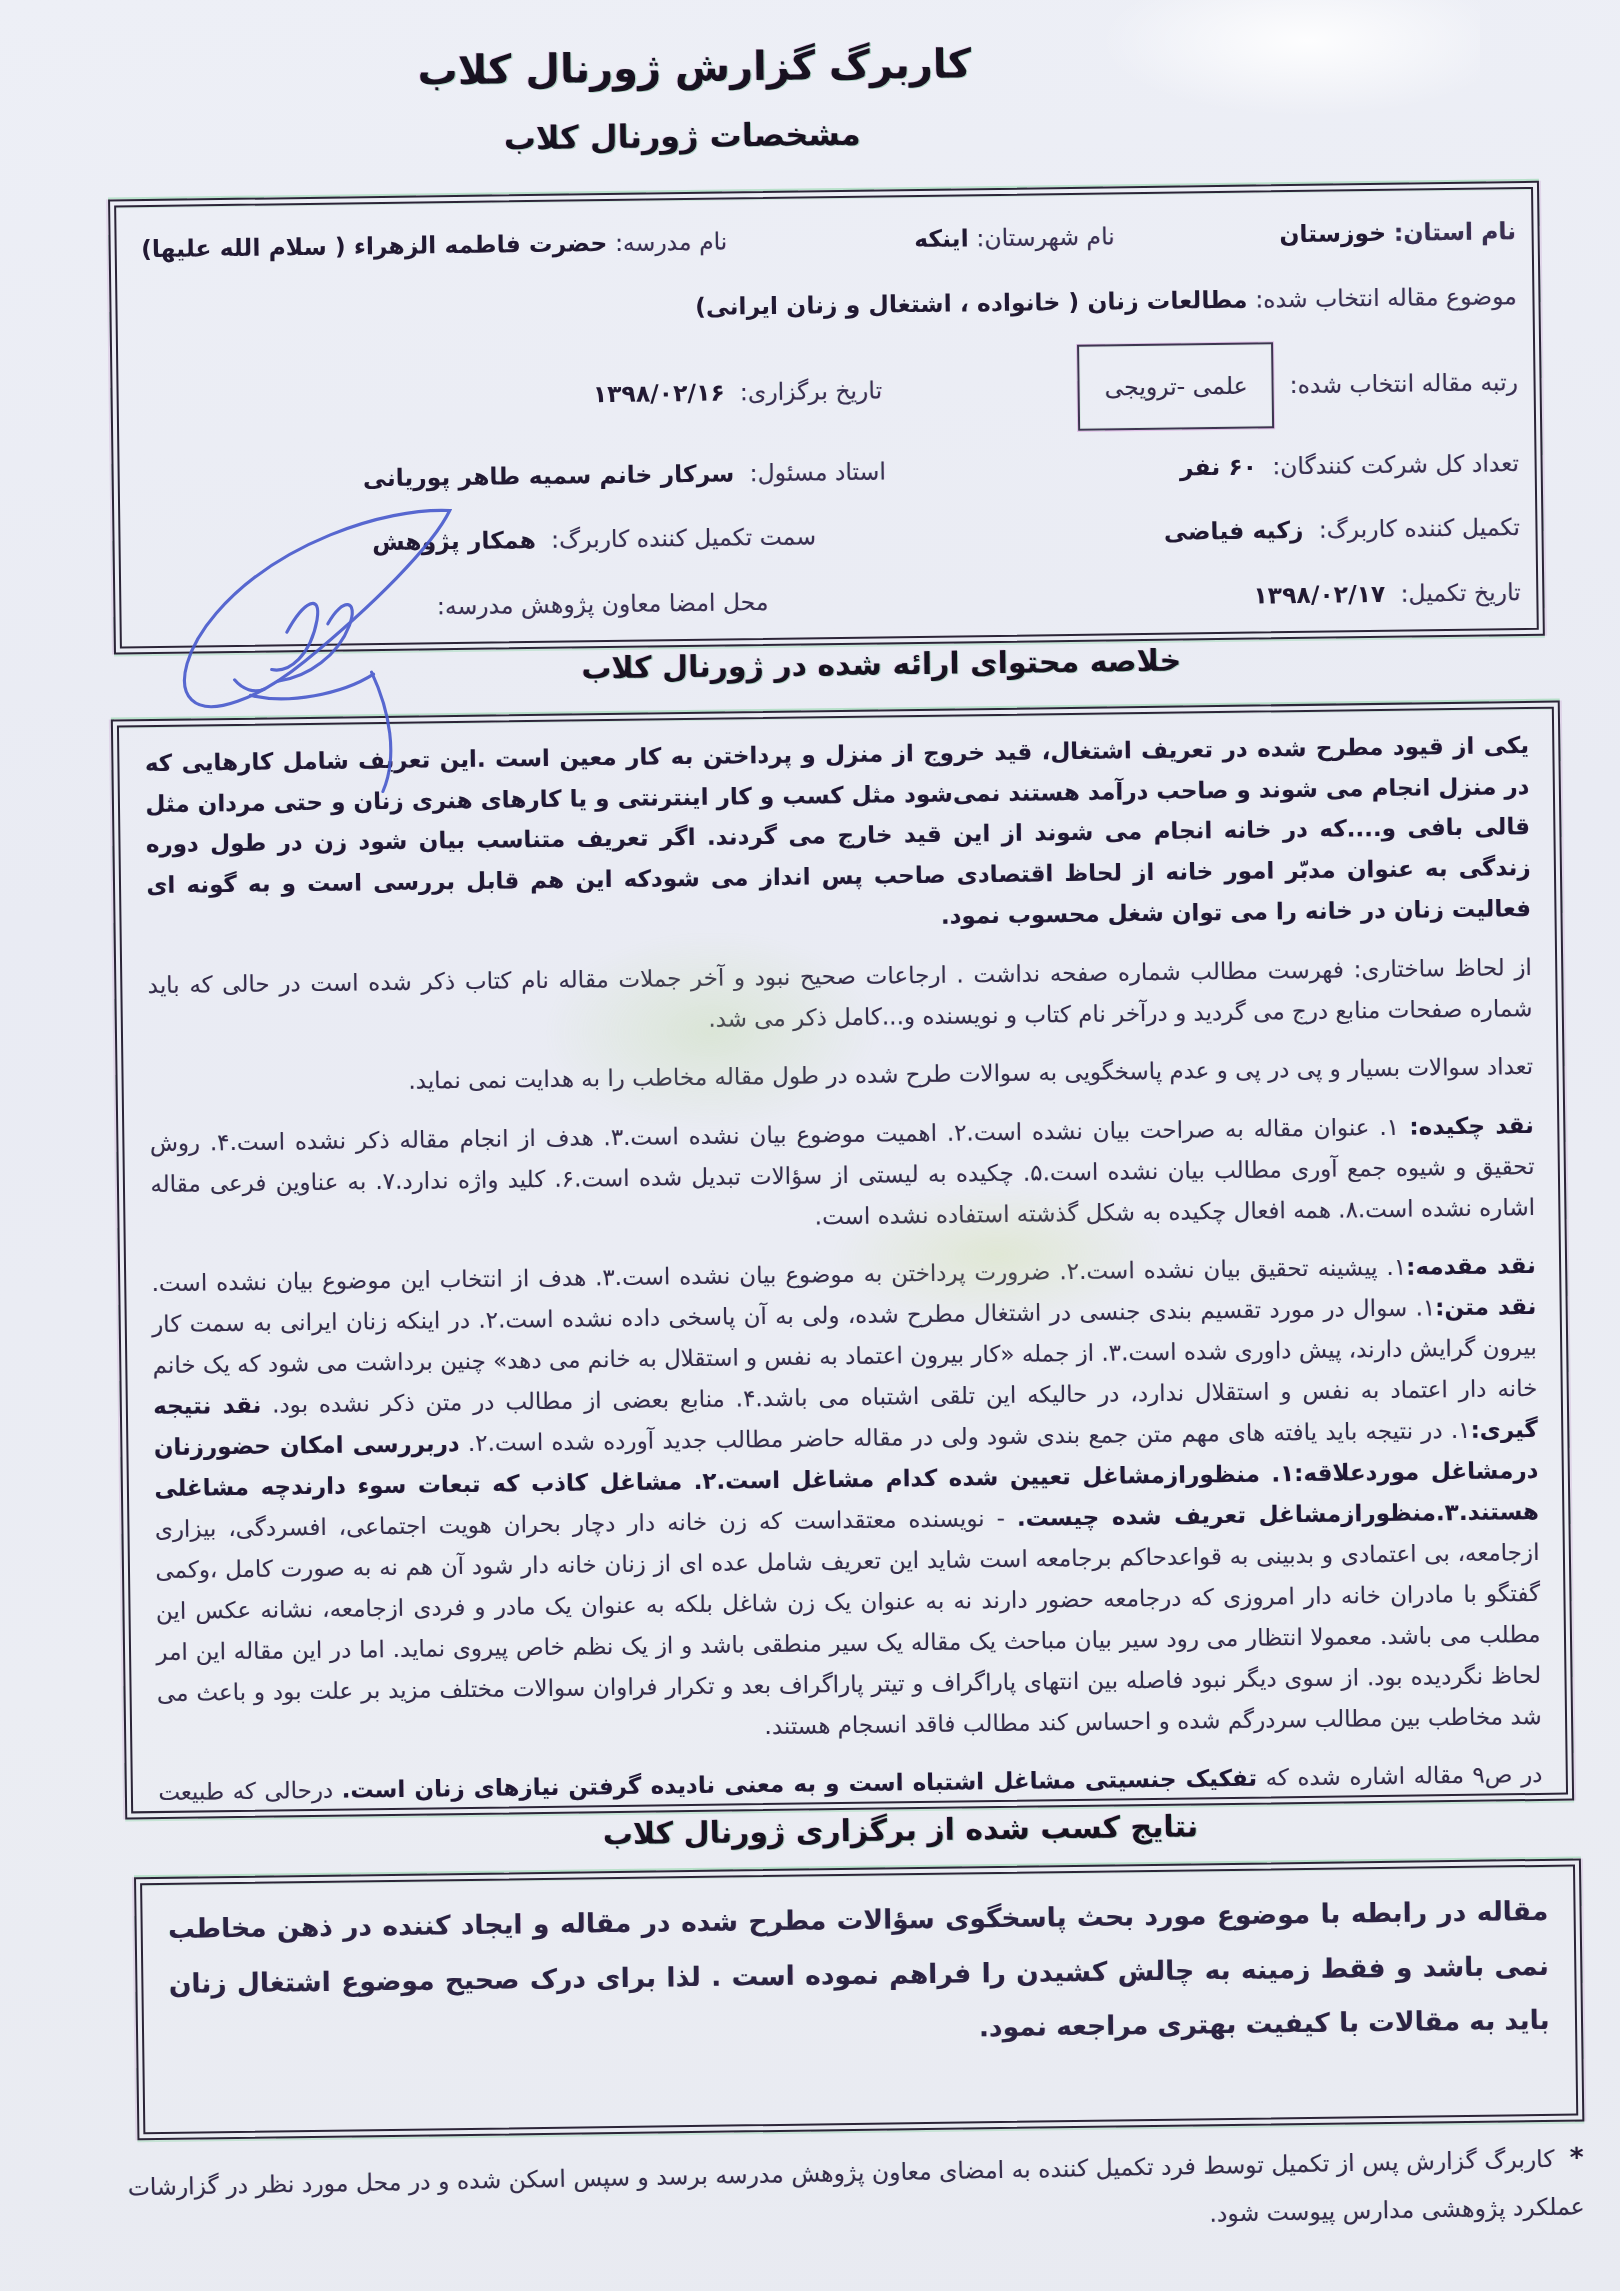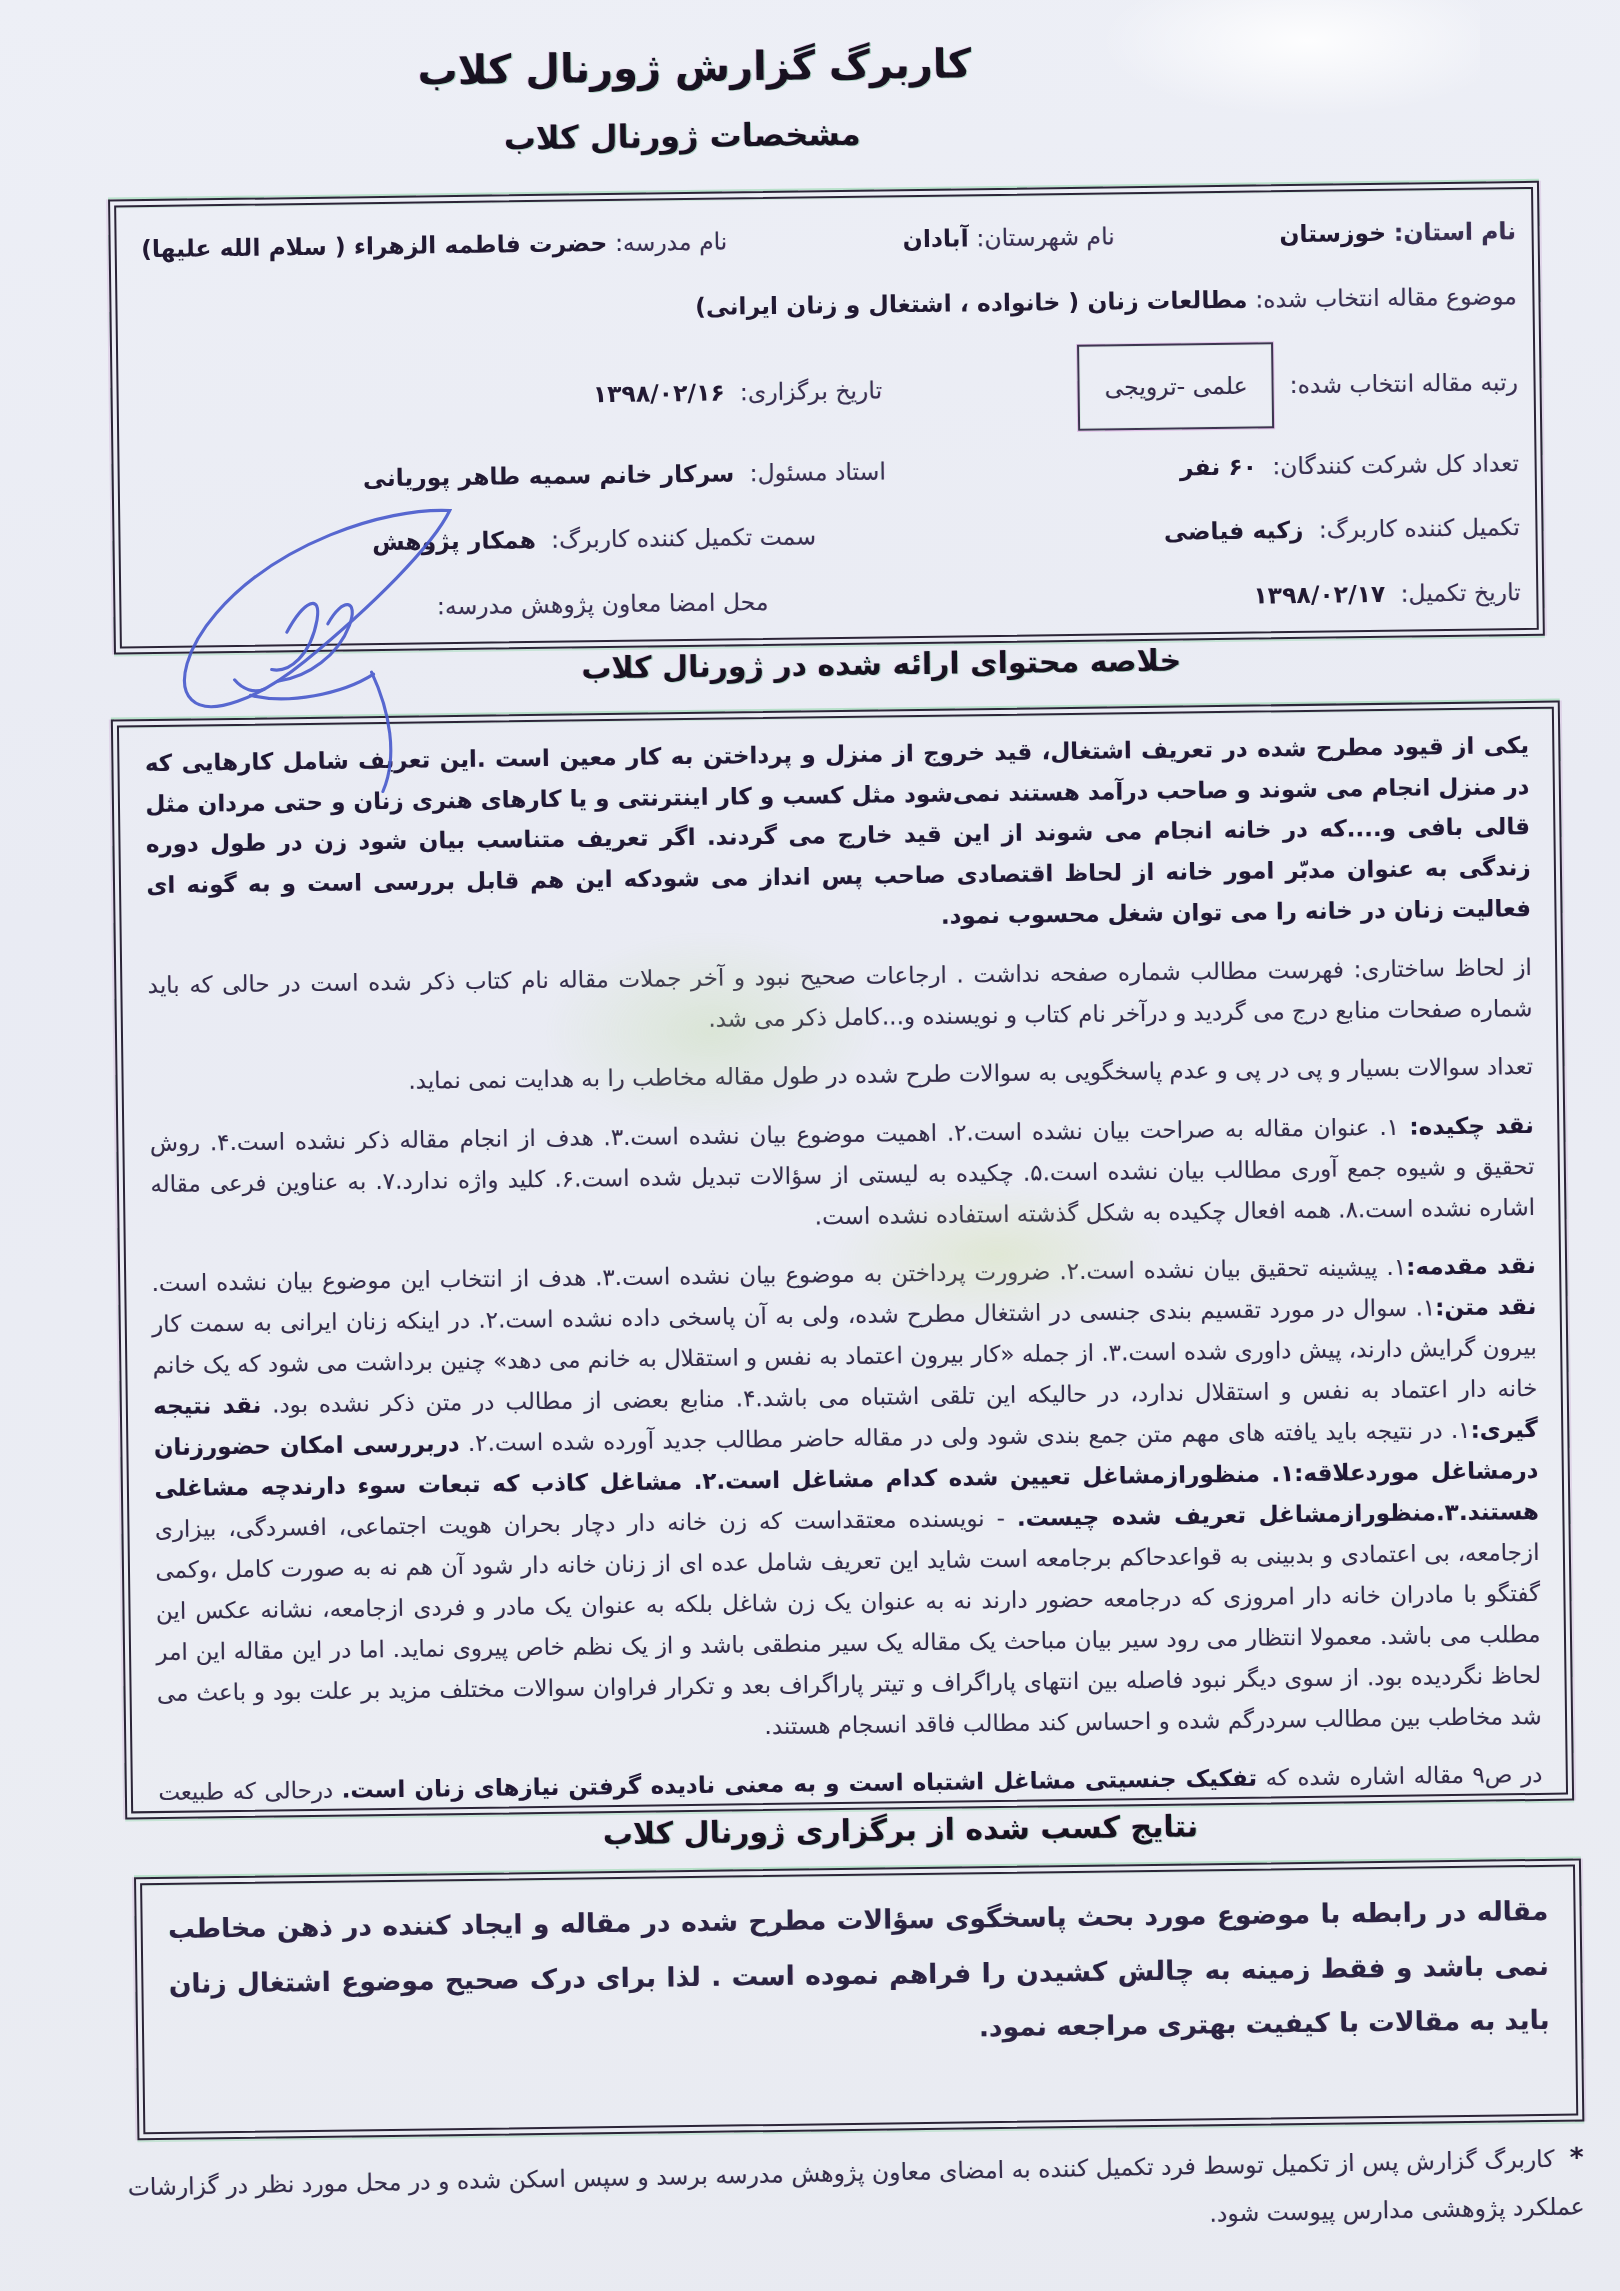--- a/index.html
+++ b/index.html
@@ -119,21 +119,21 @@
 
     <div class="dbox details-box">
       <div class="inner">
         <div class="drow r1">
           <div class="cell c-prov">
             <span class="lbl b ink">نام استان:</span>
             <span class="val">خوزستان</span>
           </div>
           <div class="cell c-county">
             <span class="lbl ink">نام شهرستان:</span>
-            <span class="val">آبادان</span>
+            <span class="val">اینکه</span>
           </div>
           <div class="cell c-school">
             <span class="lbl ink">نام مدرسه:</span>
             <span class="val">حضرت فاطمه الزهراء ( سلام الله علیها)</span>
           </div>
         </div>
 
         <div class="drow r2">
           <span class="lbl ink">موضوع مقاله انتخاب شده:</span>
           <span class="val">مطالعات زنان ( خانواده ، اشتغال و زنان ایرانی)</span>

